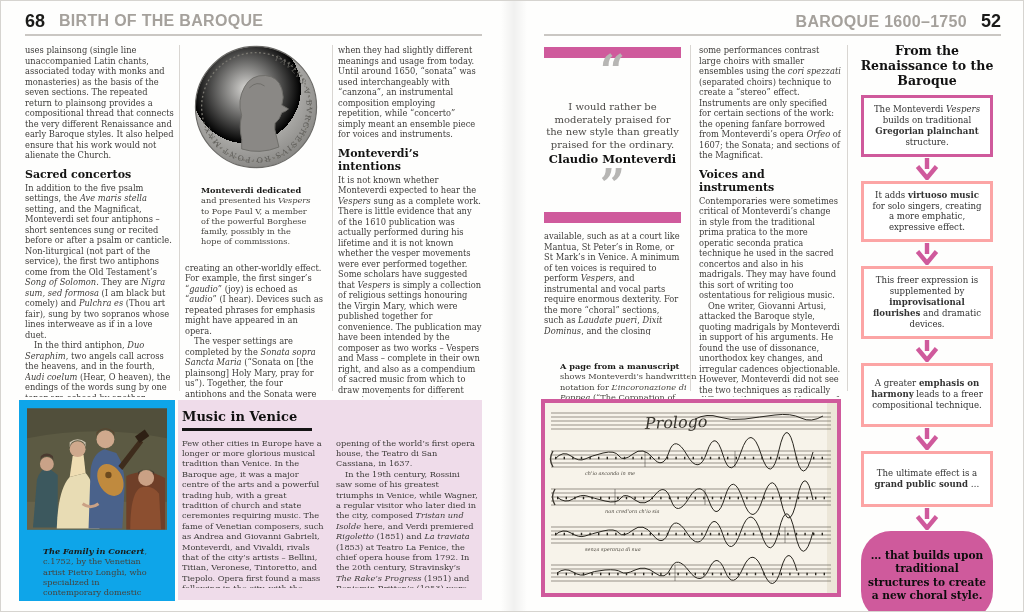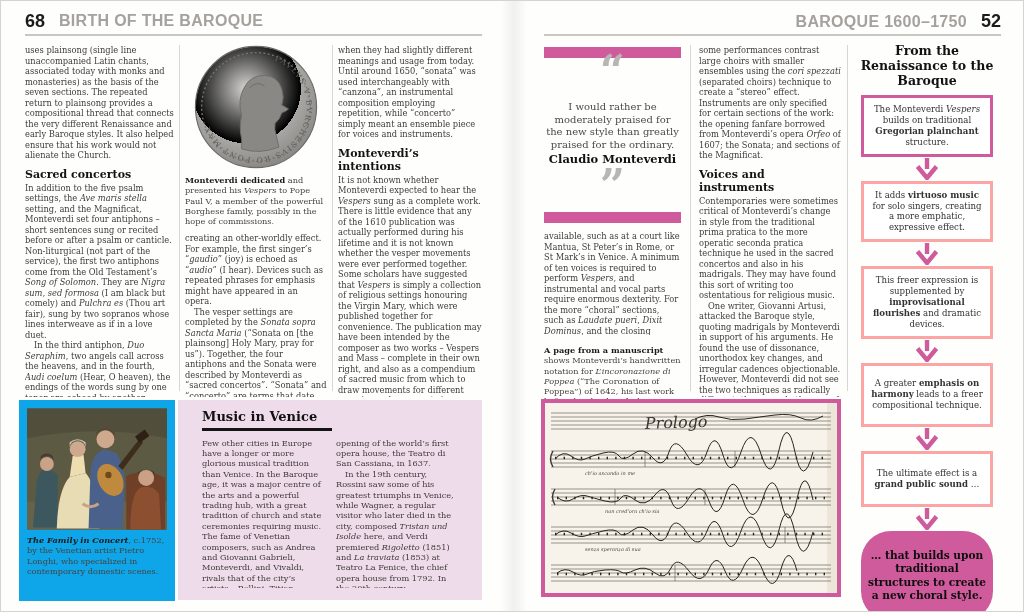--- a/index.html
+++ b/index.html
@@ -11,32 +11,32 @@
   .hdr-rule{position:absolute;height:2px;background:#cac7c3;}
   .hdr-right{position:absolute;left:543px;top:10px;width:457px;text-align:right;}
   .hdr-right .t{font:bold 16px/20px "Liberation Sans",sans-serif;color:#a5a19c;letter-spacing:.3px;}
   .hdr-right .n{font:bold 18px/20px "Liberation Sans",sans-serif;color:#1b1b19;margin-left:14px;}
   
   .col{position:absolute;top:44px;height:352px;overflow:hidden;}
   .vsep{position:absolute;top:44px;width:1px;height:346px;background:#d9d6d2;}
   .bt{font-size:8.3px;line-height:10.5px;color:#3e3c3a;margin:0;}
   .ind{text-indent:9px;}
   .ch{font-size:11px;line-height:13px;font-weight:bold;color:#131312;margin:7px 0 2px 0;font-family:"DejaVu Serif",serif;}
-  .caption{font-size:8.2px;line-height:10.3px;color:#46443f;margin:0;}
+  .caption{font-size:8.2px;line-height:10.3px;color:#46443f;margin:16px;}
   .caption .lead{font-weight:bold;color:#1a1a18;}
   .caption .lead.it{font-style:italic;}
   
   .qcol{position:absolute;left:543px;top:44px;width:137px;height:356px;}
   .pinkbar{position:absolute;left:0;width:137px;height:11px;}
   .qblock{position:absolute;left:0;top:14px;width:137px;text-align:center;}
   .qmark{font-size:44px;line-height:26px;color:#b7b6b4;font-weight:bold;font-family:"DejaVu Serif",serif;}
   .qtext{font-size:10px;line-height:12.6px;color:#4c4a47;margin:16px 2px 1px 2px;}
   .qattr{font-size:11.5px;line-height:14px;font-weight:bold;color:#111;}
   
-  .vbox{position:absolute;left:177px;top:399px;width:304px;height:200px;box-sizing:border-box;padding:9px 24px;overflow:hidden;}
+  .vbox{position:absolute;left:177px;top:399px;width:304px;height:200px;box-sizing:border-box;padding:9px 4px;overflow:hidden;}
   .vtitle{font-size:13px;line-height:15px;font-weight:bold;color:#111;margin:0;}
   .vrule{width:130px;height:2.5px;background:#141414;margin:4px 0 7px 0;}
   .vcols{display:flex;gap:12px;}
   .vcols .vc{width:50%;overflow:hidden;height:150px;}
   .vc p{font-size:8.2px;line-height:10.4px;color:#3e3c3a;margin:0;}
   
   .ppanel{position:absolute;left:18px;top:399px;width:156px;height:201px;box-sizing:border-box;padding:8px;overflow:hidden;}
   .ppanel svg{display:block;margin-bottom:5px;}
   
   .manu{position:absolute;left:540px;top:398px;width:300px;height:198px;box-sizing:border-box;border:4px solid #cf5a9c;background:#f7f3ea;}

